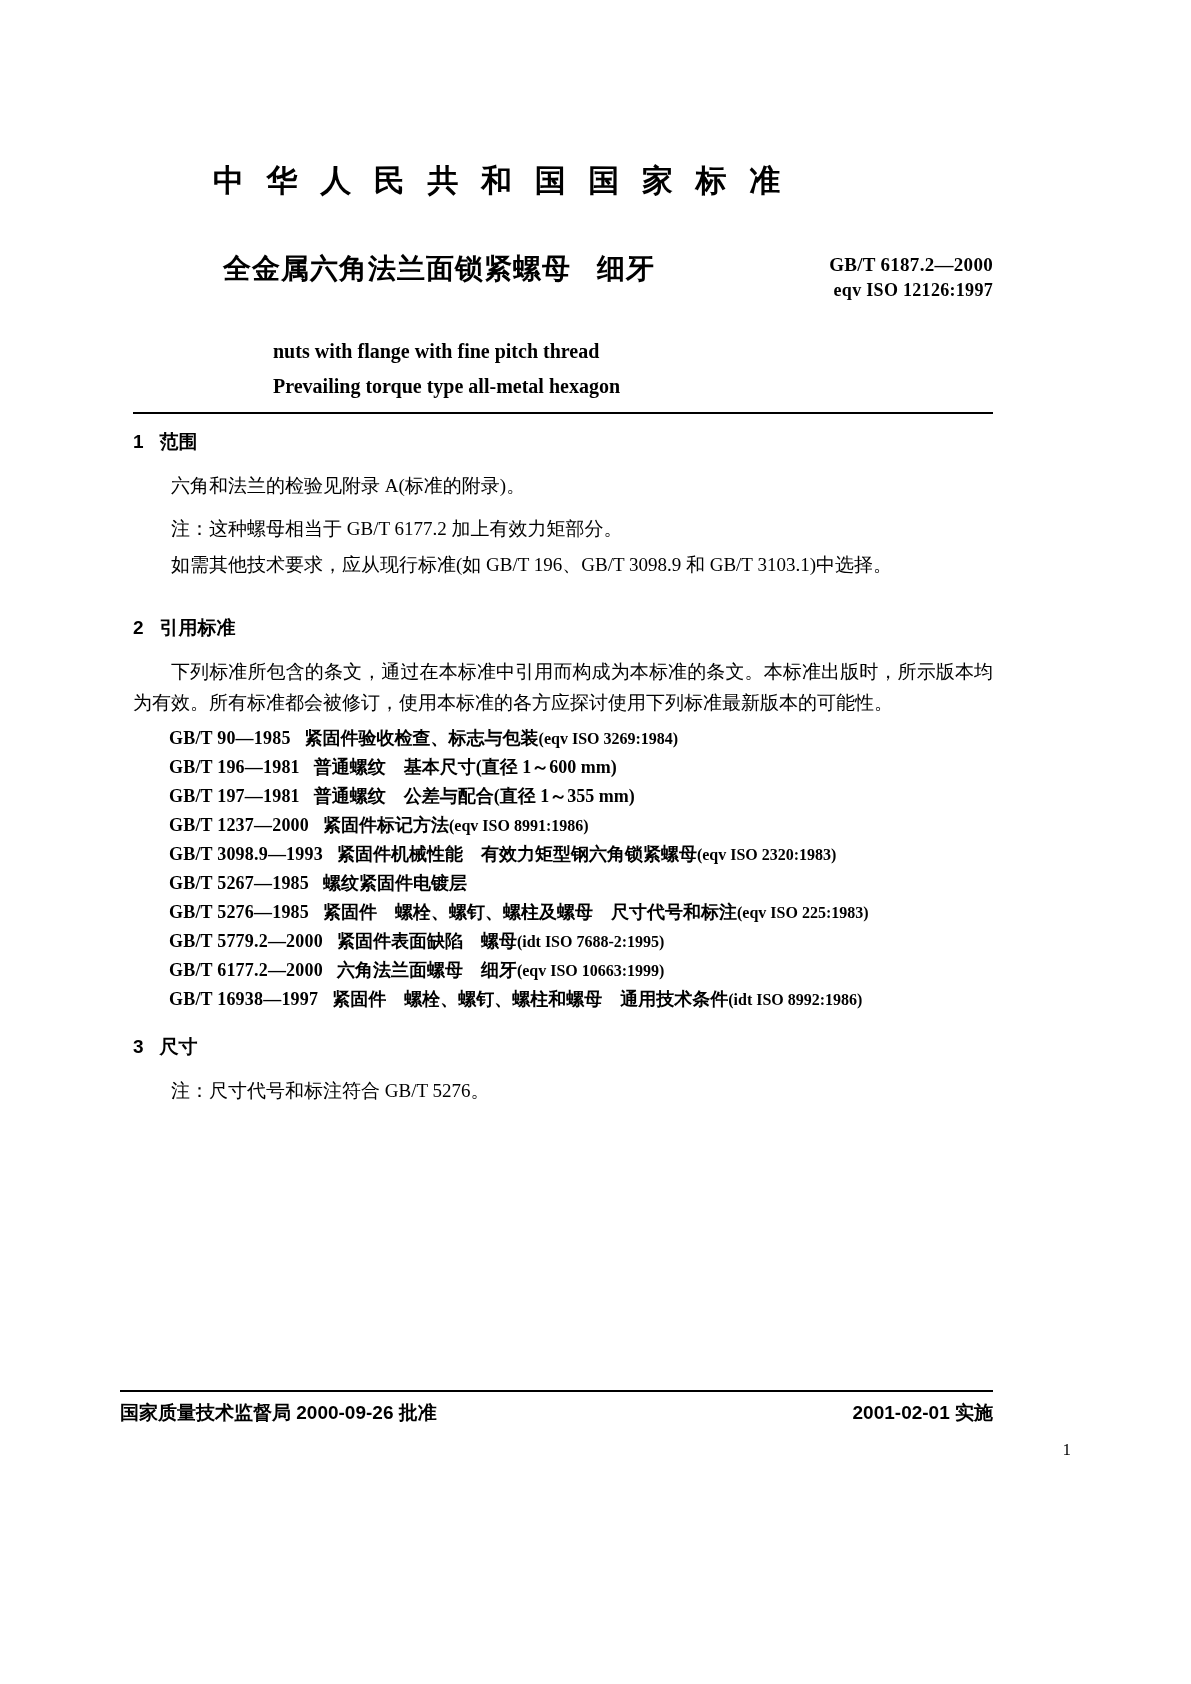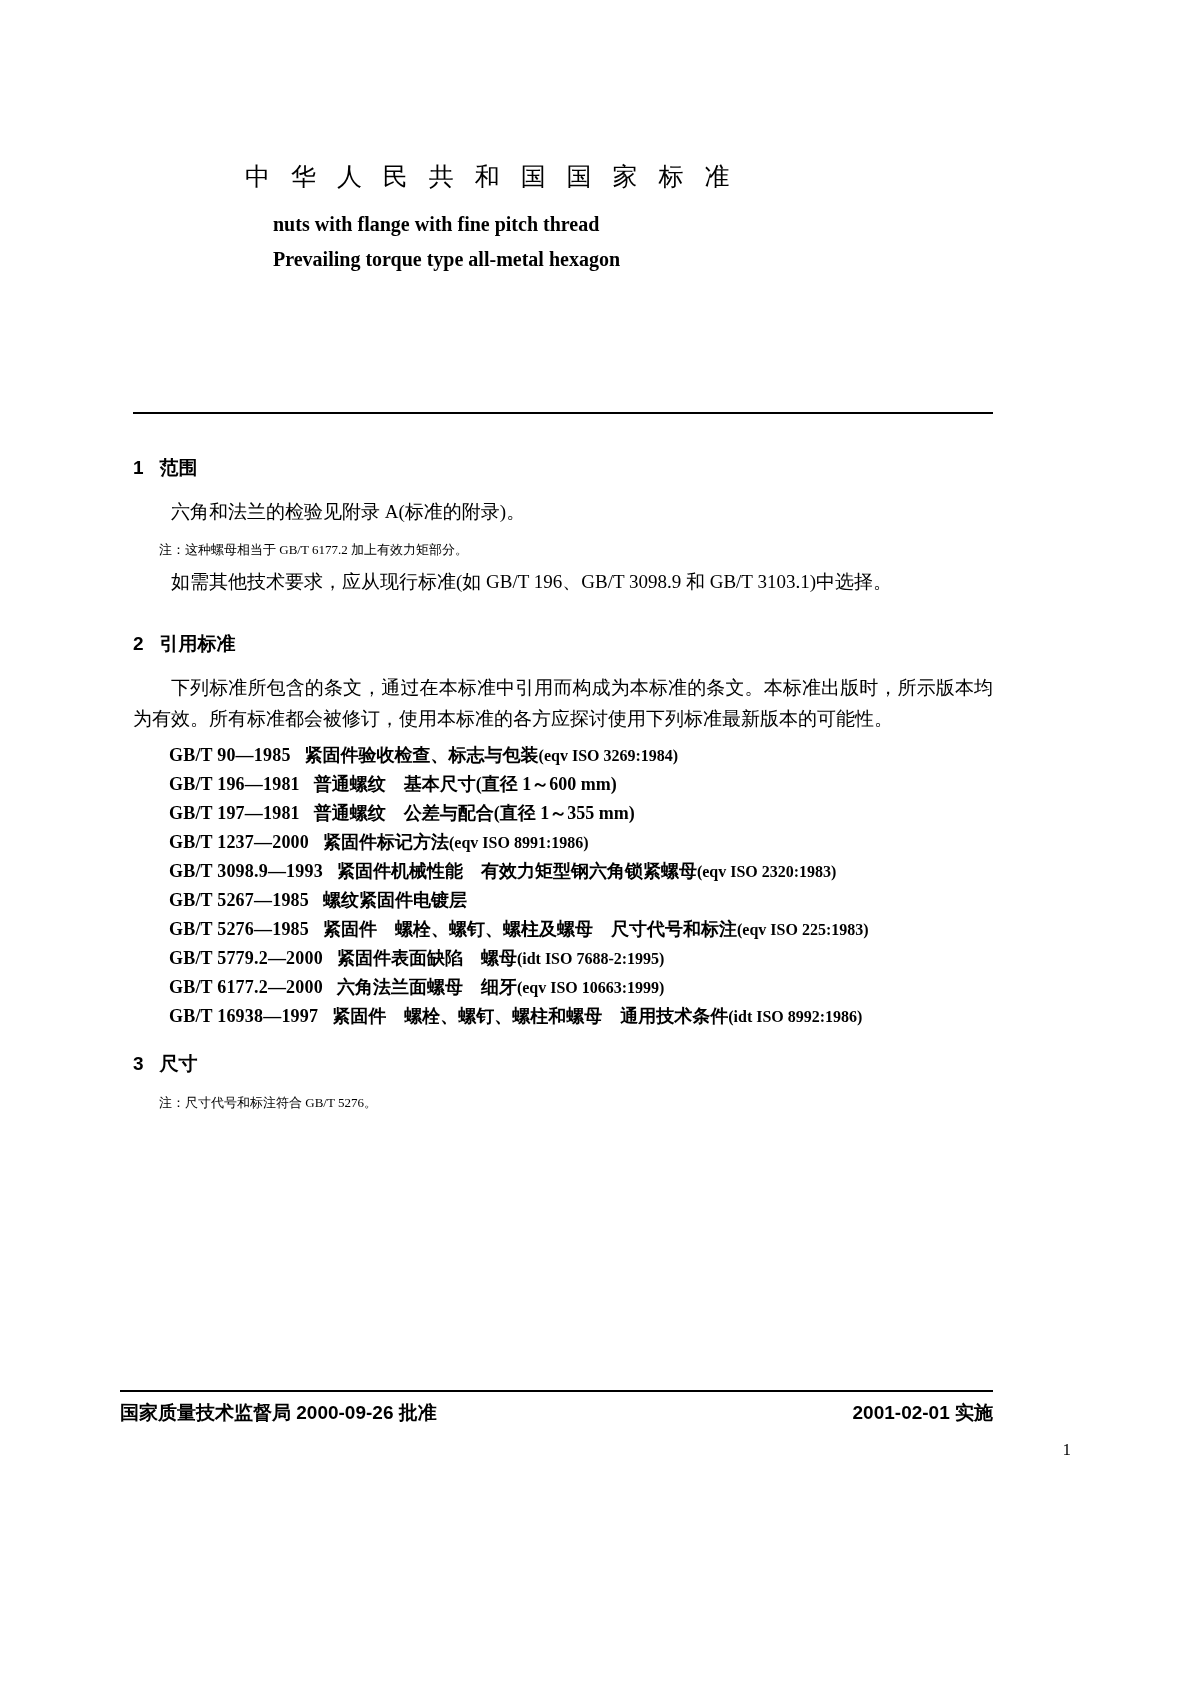--- a/index.html
+++ b/index.html
@@ -22,24 +22,24 @@
 
   
   .masthead {
     position: absolute;
     left: 133px;
     top: 160px;
     width: 860px;
   }
   .national-standard-line {
     font-family: "Liberation Sans", "DejaVu Sans", sans-serif;
-    font-weight: normal;
-    font-size: 25px;
+    font-weight: bold;
+    font-size: 31px;
     letter-spacing: 7px;
-    margin-left: 112px;
+    margin-left: 80px;
     white-space: nowrap;
   }
 
   .title-row {
     position: relative;
     margin-top: 48px;
     height: 70px;
   }
   .doc-title-cn {
     position: absolute;
@@ -88,40 +88,40 @@
     top: 412px;
     width: 860px;
     height: 0;
     border-top: 2px solid #000;
   }
 
   
   .content {
     position: absolute;
     left: 133px;
-    top: 455px;
+    top: 429px;
     width: 860px;
   }
   .sec-head {
     font-family: "Liberation Sans", "DejaVu Sans", sans-serif;
     font-weight: bold;
     font-size: 19px;
     margin: 0 0 16px 0;
   }
   .sec-head .num { margin-right: 16px; }
 
   .para {
     font-size: 19px;
     line-height: 1.62;
     margin: 0 0 6px 0;
     text-indent: 2em;
     text-align: justify;
   }
   .note {
-    font-size: 13px;
+    font-size: 19px;
     line-height: 1.6;
     margin: 12px 0 6px 0;
     text-indent: 2em;
   }
   .spacer-lg { height: 28px; }
   .spacer-md { height: 20px; }
 
   .ref-list {
     list-style: none;
     margin: 0;
@@ -170,20 +170,29 @@
 </style>
 </head>
 <body>
 
 <div class="page">
 
   <div class="masthead">
 
     <div class="national-standard-line">中 华 人 民 共 和 国 国 家 标 准</div>
 
+    <div class="title-row">
+      <div class="doc-title-cn">
+        <span>全金属六角法兰面锁紧螺母</span><span class="sub">细牙</span>
+      </div>
+      <div class="std-numbers">
+        <div class="std-no-main">GB/T 6187.2—2000</div>
+        <div class="std-no-sub">eqv ISO 12126:1997</div>
+      </div>
+    </div>
 
     <div class="doc-title-en">
       <div>nuts with flange with fine pitch thread</div>
       <div>Prevailing torque type all-metal hexagon</div>
     </div>
   </div>
 
   <div class="rule"></div>
 
   <div class="content">

